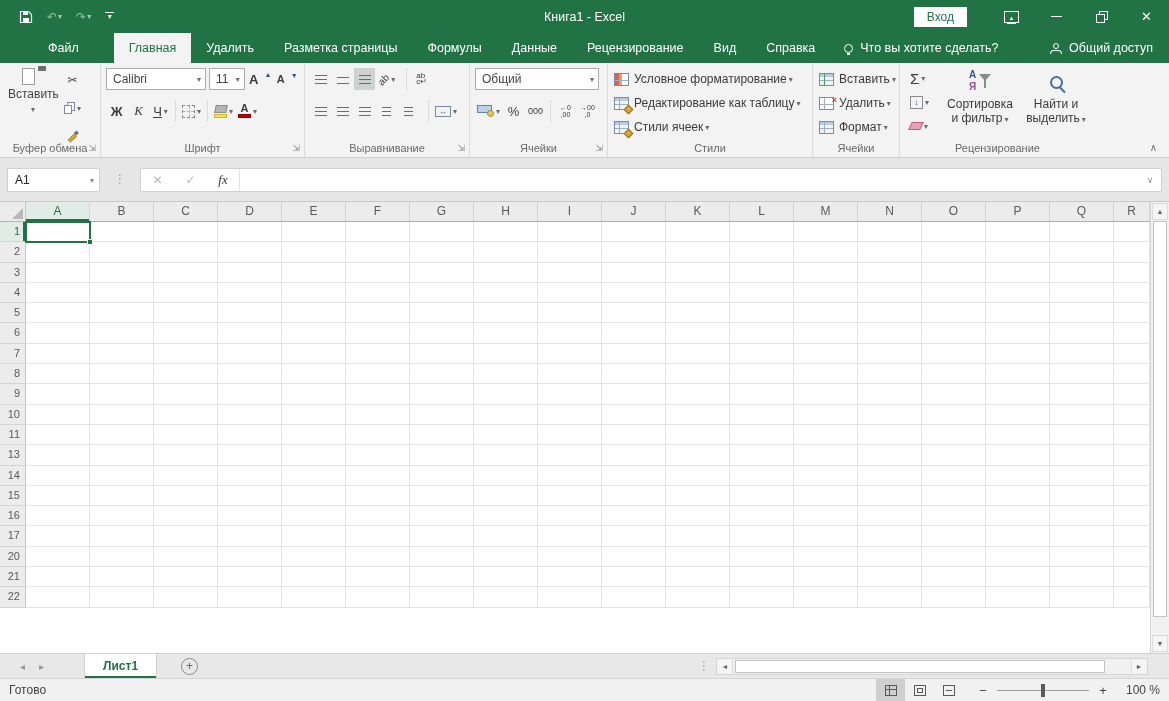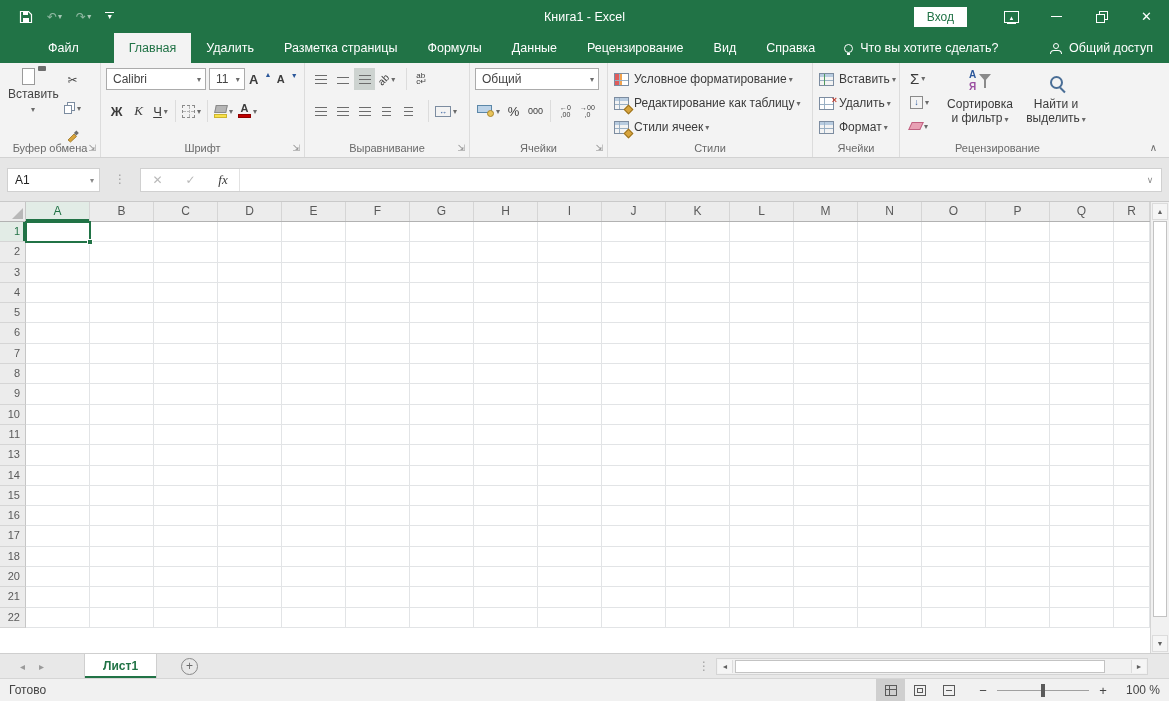--- a/index.html
+++ b/index.html
@@ -871,41 +871,20 @@
           <div class="cell" style="width: 64px;"></div>
           <div class="cell" style="width: 64px;"></div>
           <div class="cell" style="width: 64px;"></div>
           <div class="cell" style="width: 64px;"></div>
           <div class="cell" style="width: 64px;"></div>
           <div class="cell" style="width: 64px;"></div>
           <div class="cell" style="width: 64px;"></div>
           <div class="cell" style="width: 36px;"></div>
         </div>
         <div class="grow">
-          <div class="rowh">18</div>
-          <div class="cell" style="width: 64px;"></div>
-          <div class="cell" style="width: 64px;"></div>
-          <div class="cell" style="width: 64px;"></div>
-          <div class="cell" style="width: 64px;"></div>
-          <div class="cell" style="width: 64px;"></div>
-          <div class="cell" style="width: 64px;"></div>
-          <div class="cell" style="width: 64px;"></div>
-          <div class="cell" style="width: 64px;"></div>
-          <div class="cell" style="width: 64px;"></div>
-          <div class="cell" style="width: 64px;"></div>
-          <div class="cell" style="width: 64px;"></div>
-          <div class="cell" style="width: 64px;"></div>
-          <div class="cell" style="width: 64px;"></div>
-          <div class="cell" style="width: 64px;"></div>
-          <div class="cell" style="width: 64px;"></div>
-          <div class="cell" style="width: 64px;"></div>
-          <div class="cell" style="width: 64px;"></div>
-          <div class="cell" style="width: 36px;"></div>
-        </div>
-        <div class="grow">
           <div class="rowh">20</div>
           <div class="cell" style="width: 64px;"></div>
           <div class="cell" style="width: 64px;"></div>
           <div class="cell" style="width: 64px;"></div>
           <div class="cell" style="width: 64px;"></div>
           <div class="cell" style="width: 64px;"></div>
           <div class="cell" style="width: 64px;"></div>
           <div class="cell" style="width: 64px;"></div>
           <div class="cell" style="width: 64px;"></div>
           <div class="cell" style="width: 64px;"></div>

